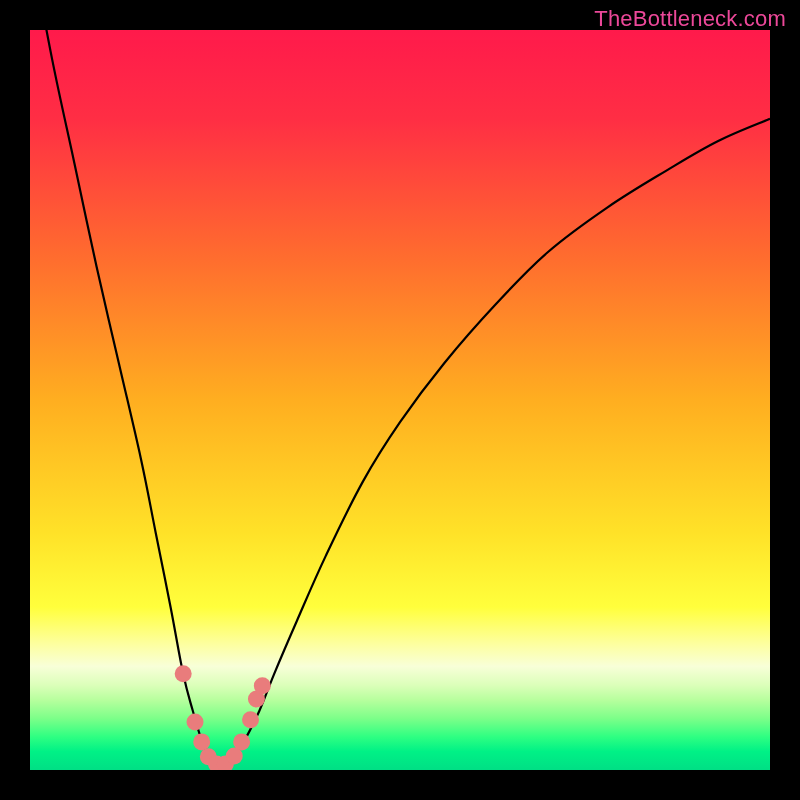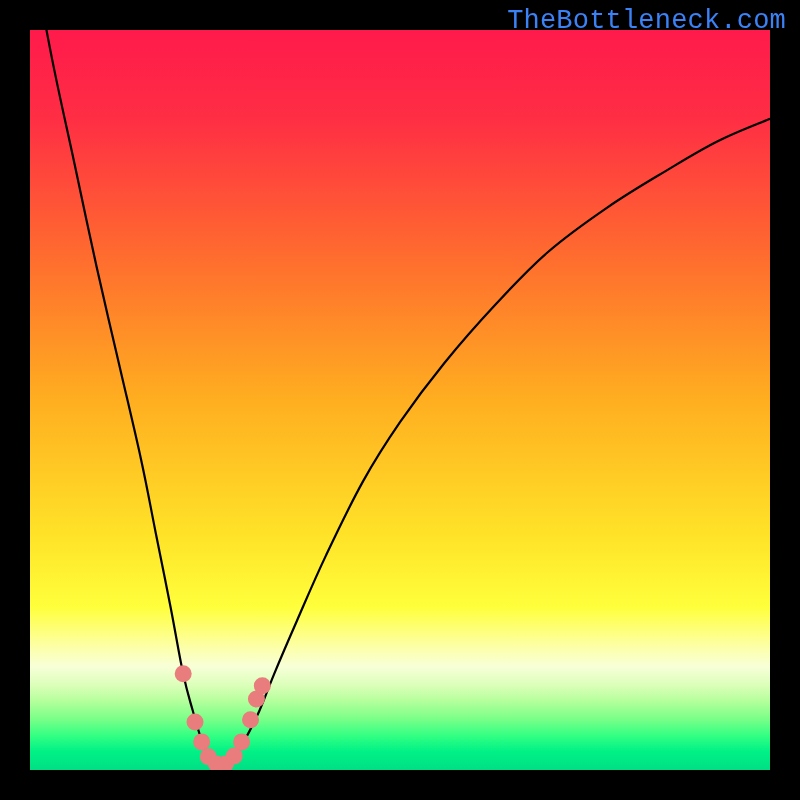--- a/index.html
+++ b/index.html
@@ -26,26 +26,25 @@
     overflow: hidden;
   }
   .gradient {
     position: absolute;
     left: 0; top: 0; right: 0; bottom: 0;
   }
   .watermark {
     position: absolute;
     top: 6px;
     right: 14px;
-    color: #3b82f6;
-    font-size: 27px;
+    color: #ec4899;
+    font-size: 22px;
     letter-spacing: 0.2px;
     font-weight: 400;
     user-select: none;
-    font-family: Liberation Mono, monospace;
   }
   svg.curve {
     position: absolute;
     left: 0; top: 0;
     width: 740px; height: 740px;
     pointer-events: none;
   }
 </style>
 </head>
 <body>

